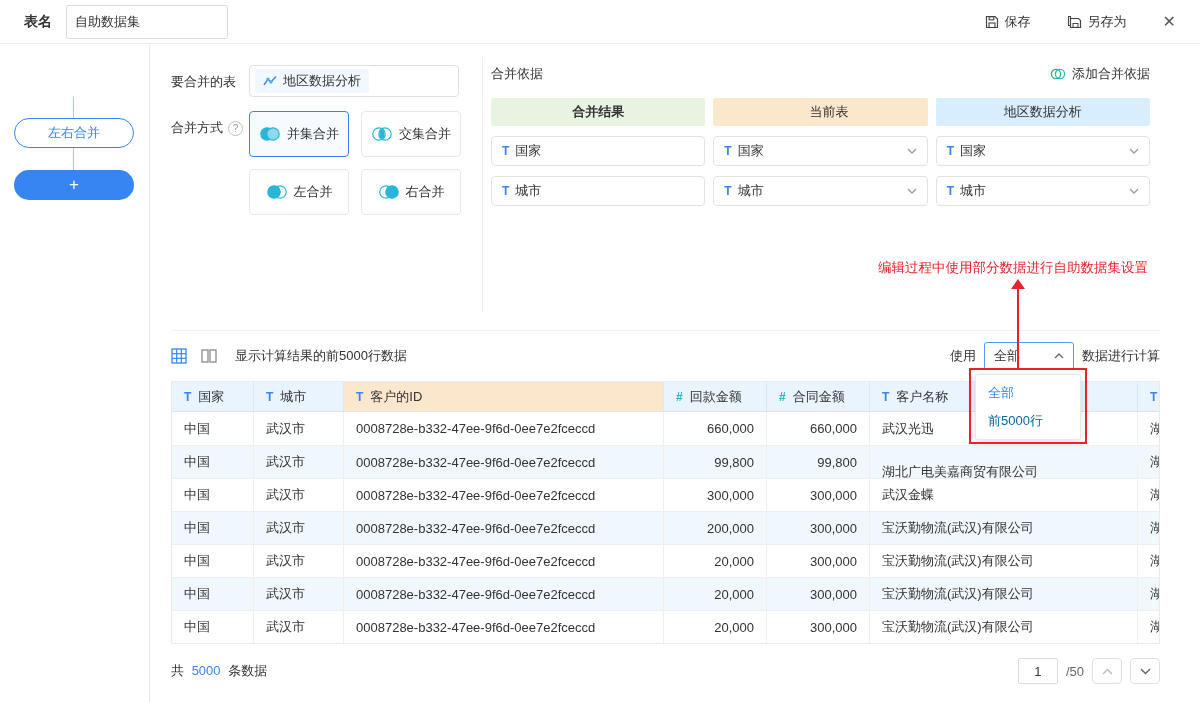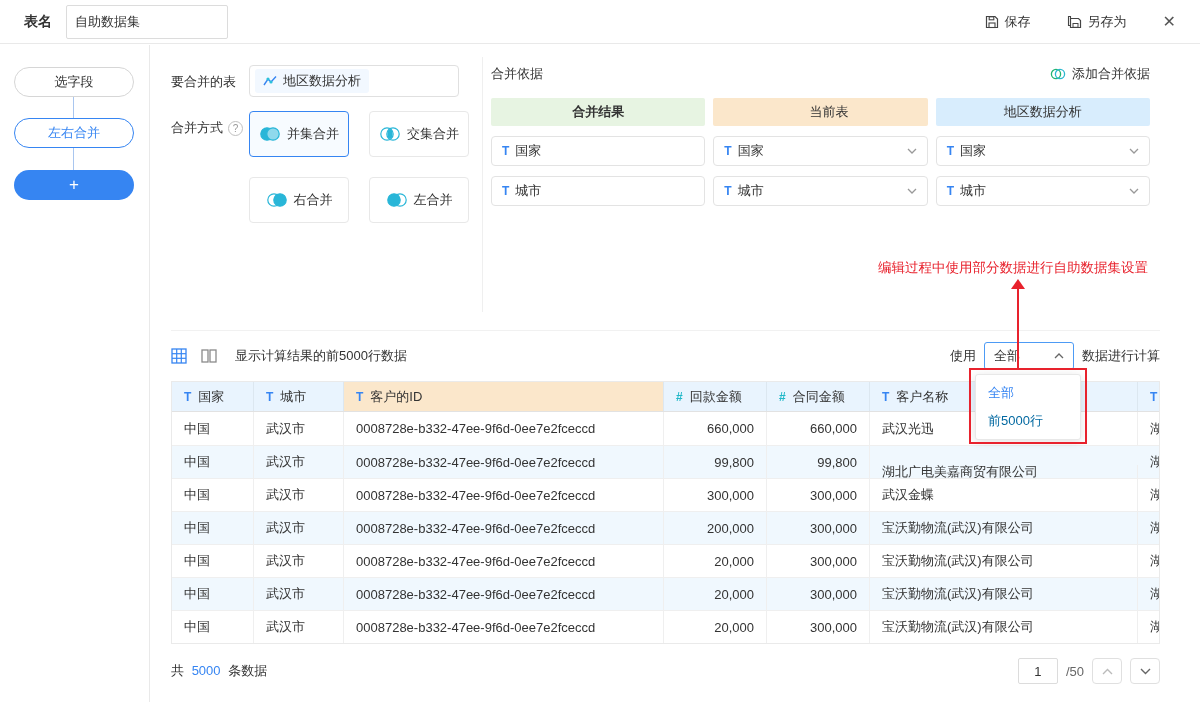--- a/index.html
+++ b/index.html
@@ -34,21 +34,21 @@
   .cfg-left { position:absolute; left:20px; top:20px; }
   .cfg-row { display:flex; align-items:flex-start; }
   .cfg-row + .cfg-row { margin-top:14px; }
   .cfg-label { width:78px; padding-top:8px; font-size:13px; color:#333; display:flex; align-items:center; gap:5px; }
   .help { width:15px; height:15px; border:1px solid #C0C0C0; border-radius:50%; color:#999; font-size:10px;
           display:inline-flex; align-items:center; justify-content:center; cursor:pointer; }
   .table-chip-box { width:210px; height:32px; border:1px solid #E0E0E0; border-radius:4px;
                     display:flex; align-items:center; padding:0 5px; cursor:pointer; }
   .chip { display:flex; align-items:center; gap:6px; font-size:13px; color:#333; padding:3px 8px;
           background:#F2F8FF; border-radius:3px; }
-  .methods { display:grid; grid-template-columns:100px 100px; gap:20px; }
+  .methods { display:grid; grid-template-columns:100px 100px; gap:12px; }
   .method { height:46px; border:1px solid #E8E8E8; border-radius:4px; background:#fff; display:flex;
             align-items:center; justify-content:center; gap:6px; font-size:13px; color:#333;
             cursor:pointer; font-family:inherit; }
   .method.sel { border-color:#3685F2; background:#F7FBFF; }
   .cfg-divider { position:absolute; left:331px; top:12px; height:255px; border-left:1px solid #EFEFEF; }
 
   .cfg-right { position:absolute; left:340px; top:20px; right:50px; }
   .basis-head { display:flex; align-items:center; justify-content:space-between; font-size:13px; color:#333; }
   .add-basis { display:flex; align-items:center; gap:6px; cursor:pointer; color:#333; }
   .basis-cols { display:flex; gap:8px; margin-top:15px; }
@@ -138,21 +138,20 @@
               <rect x="6" y="8.5" width="5" height="3.8" fill="none" stroke="#444" stroke-width="1"></rect>
             </svg>
         </span>
         <span>另存为</span>
       </button>
       <span class="close-x">✕</span>
     </div>
   </header>
 
   <aside class="sidebar">
-    <div class="pill gray">选字段</div>
     <div class="connector c1"></div>
     <div class="pill blue">左右合并</div>
     <div class="connector c2"></div>
     <div class="pill solid">+</div>
   </aside>
 
   <section class="content">
 
     <div class="config">
       <div class="cfg-left">
@@ -194,34 +193,34 @@
                     <circle cx="8" cy="8" r="6.2" fill="none" stroke="#29B6D8" stroke-width="1.2"></circle>
                     <circle cx="14" cy="8" r="6.2" fill="none" stroke="#29B6D8" stroke-width="1.2"></circle>
                     <ellipse cx="11" cy="8" rx="2.6" ry="4.7" fill="#29B6D8"></ellipse>
                   </svg>
                 </span>
                 <span>交集合并</span>
               </button>
               <button class="method">
                 <span style="display:flex;">
                   <svg width="22" height="16" viewBox="0 0 22 16">
-                    <circle cx="8" cy="8" r="6.2" fill="none" stroke="#29B6D8" stroke-width="1.2"></circle>
-                    <circle cx="14" cy="8" r="6.2" fill="#29B6D8" stroke="#29B6D8" stroke-width="1.2"></circle>
-                  </svg>
-                </span>
-                <span>右合并</span>
+                    <circle cx="8" cy="8" r="6.2" fill="#29B6D8" stroke="#29B6D8" stroke-width="1.2"></circle>
+                    <circle cx="14" cy="8" r="6.2" fill="none" stroke="#29B6D8" stroke-width="1.2"></circle>
+                  </svg>
+                </span>
+                <span>左合并</span>
               </button>
               <button class="method">
                 <span style="display:flex;">
                   <svg width="22" height="16" viewBox="0 0 22 16">
-                    <circle cx="8" cy="8" r="6.2" fill="#29B6D8" stroke="#29B6D8" stroke-width="1.2"></circle>
-                    <circle cx="14" cy="8" r="6.2" fill="none" stroke="#29B6D8" stroke-width="1.2"></circle>
-                  </svg>
-                </span>
-                <span>左合并</span>
+                    <circle cx="8" cy="8" r="6.2" fill="none" stroke="#29B6D8" stroke-width="1.2"></circle>
+                    <circle cx="14" cy="8" r="6.2" fill="#29B6D8" stroke="#29B6D8" stroke-width="1.2"></circle>
+                  </svg>
+                </span>
+                <span>右合并</span>
               </button>
             </div>
         </div>
       </div>
       <div class="cfg-divider"></div>
       <div class="cfg-right">
         <div class="basis-head">
           <span>合并依据</span>
           <span class="add-basis">
             <span style="display:flex;">

